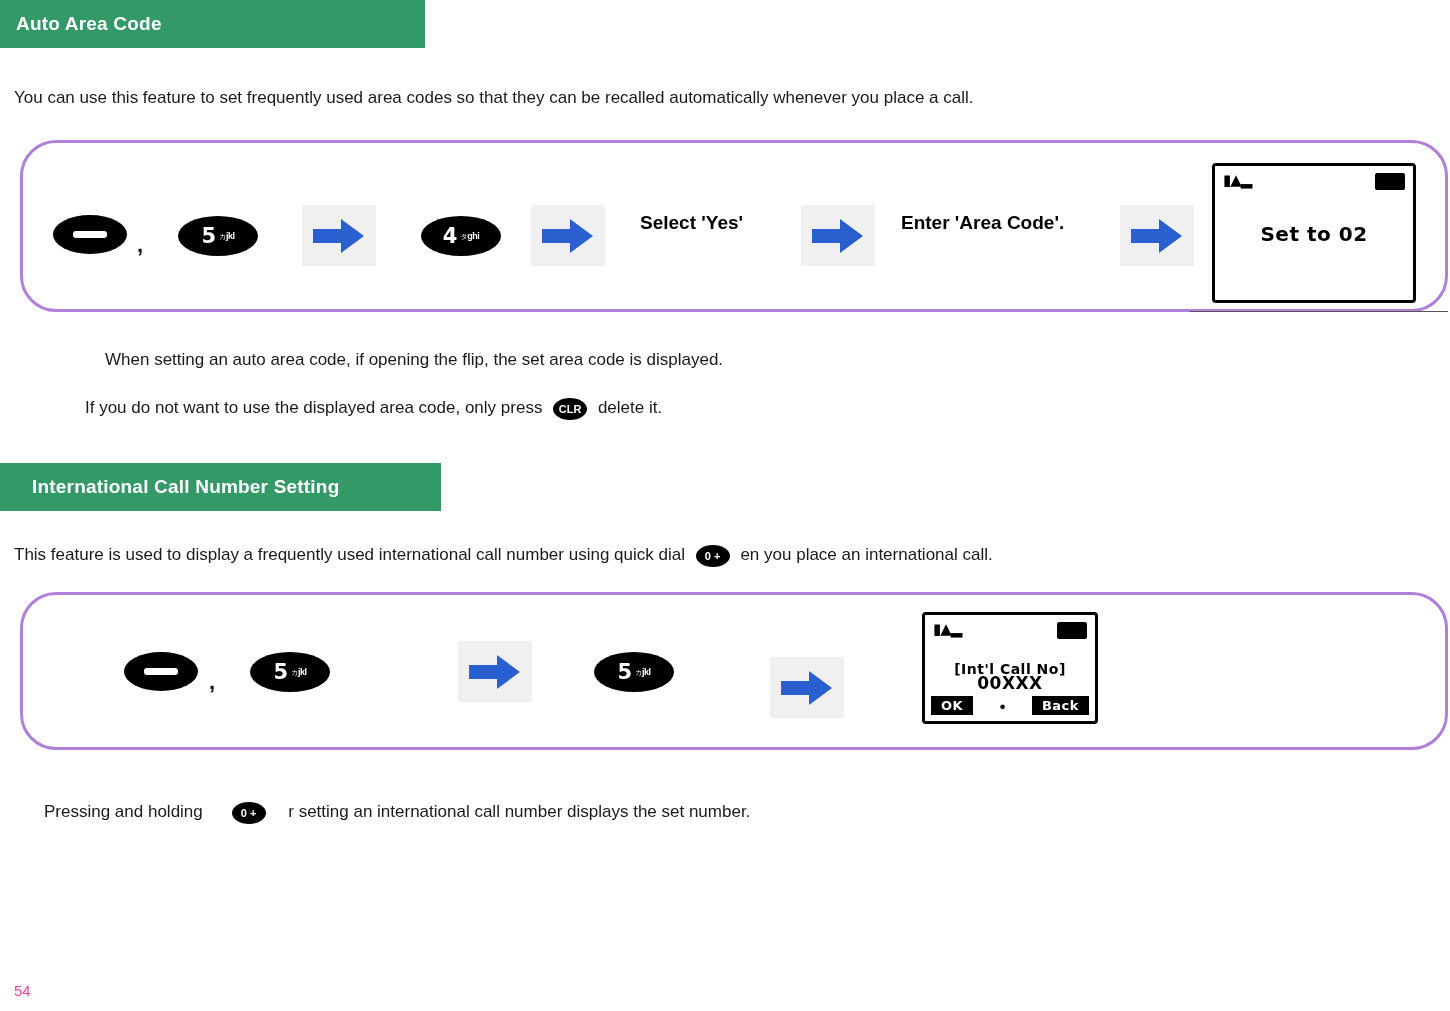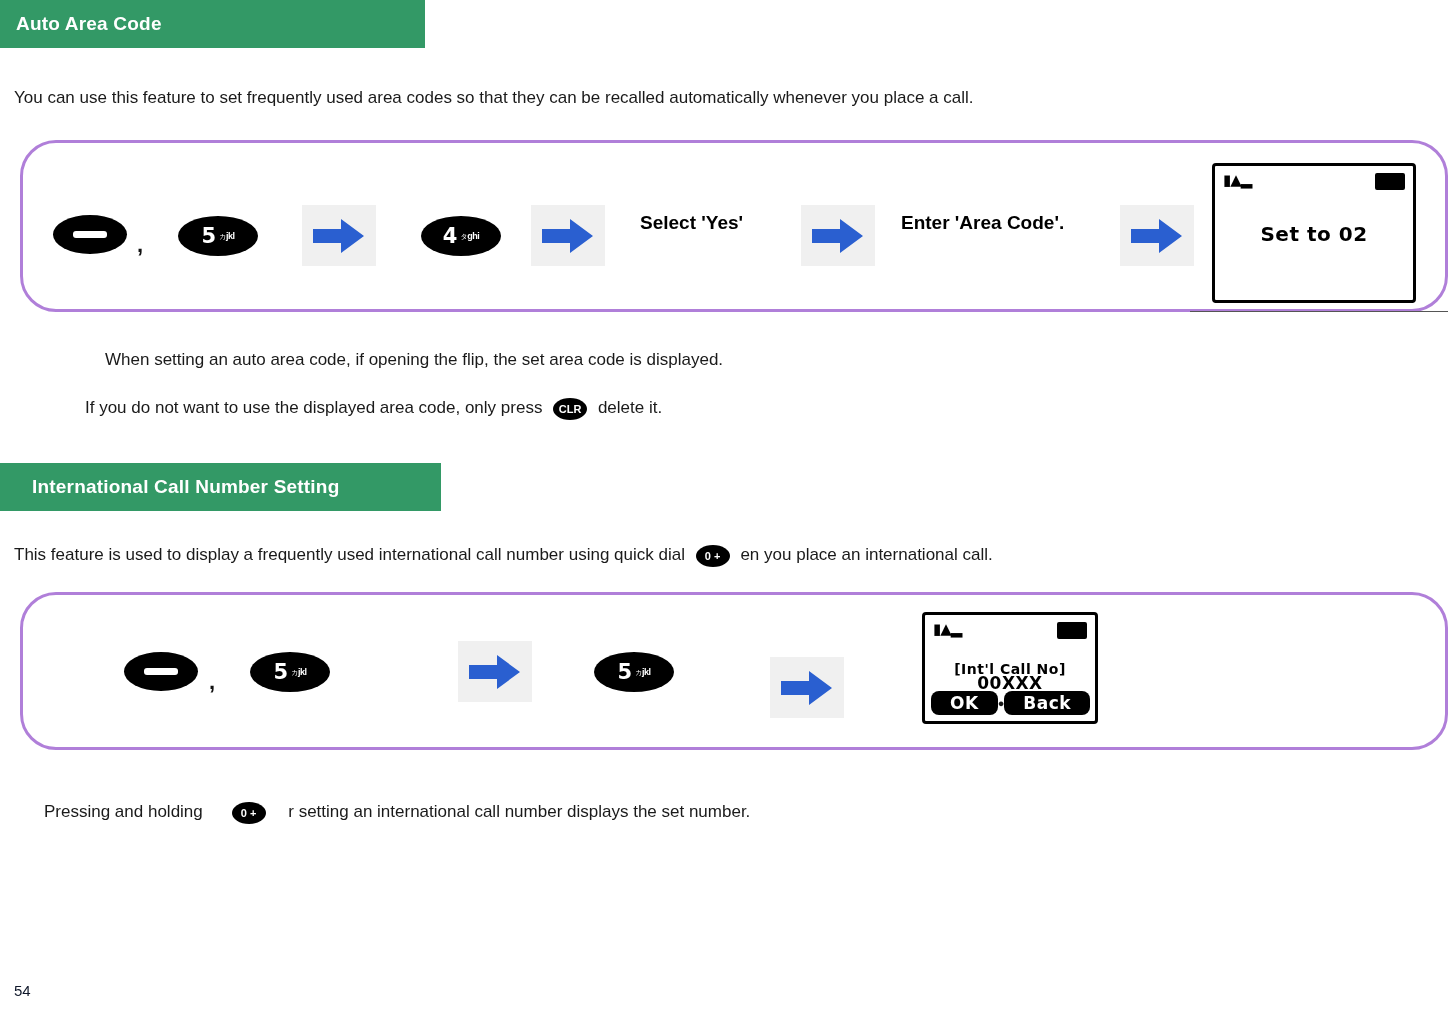--- a/index.html
+++ b/index.html
@@ -174,25 +174,25 @@
     left: 6px;
     right: 6px;
     bottom: 6px;
     display: flex;
     justify-content: space-between;
     align-items: center;
   }
   .lcd .softkey {
     background: #000;
     color: #fff;
-    border-radius: 8px;
-    font-size: 17px;
+    border-radius: 0;
+    font-size: 13px;
     font-weight: bold;
     font-family: "DejaVu Sans", sans-serif;
-    padding: 2px 19px;
+    padding: 2px 10px;
     letter-spacing: 0.5px;
   }
   .lcd .softmid {
     font-size: 11px;
     font-weight: bold;
   }
   .lcd .line-bottom {
     position: absolute;
     left: 0;
     bottom: -3px;
@@ -212,21 +212,21 @@
     font-weight: bold;
     vertical-align: middle;
   }
 
   
   .page-num {
     position: absolute;
     left: 14px;
     bottom: 12px;
     font-size: 15px;
-    color: #0f172a;
+    color: #ec4899;
   }
 
   
   .hr-seg {
     position: absolute;
     background: #555;
     height: 1px;
   }
 </style>
 </head>

